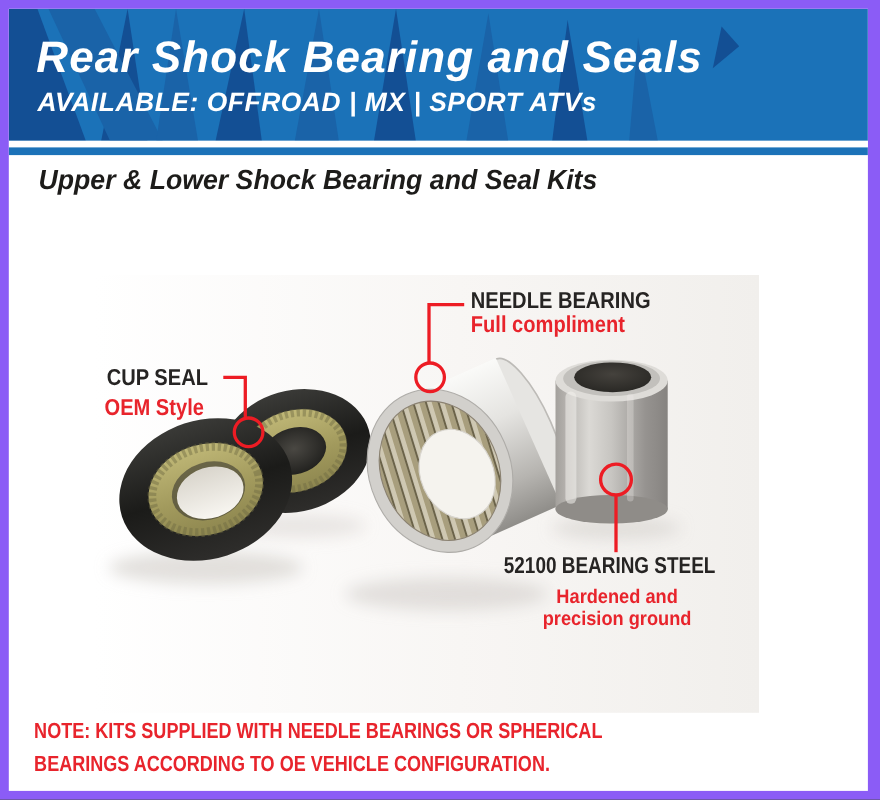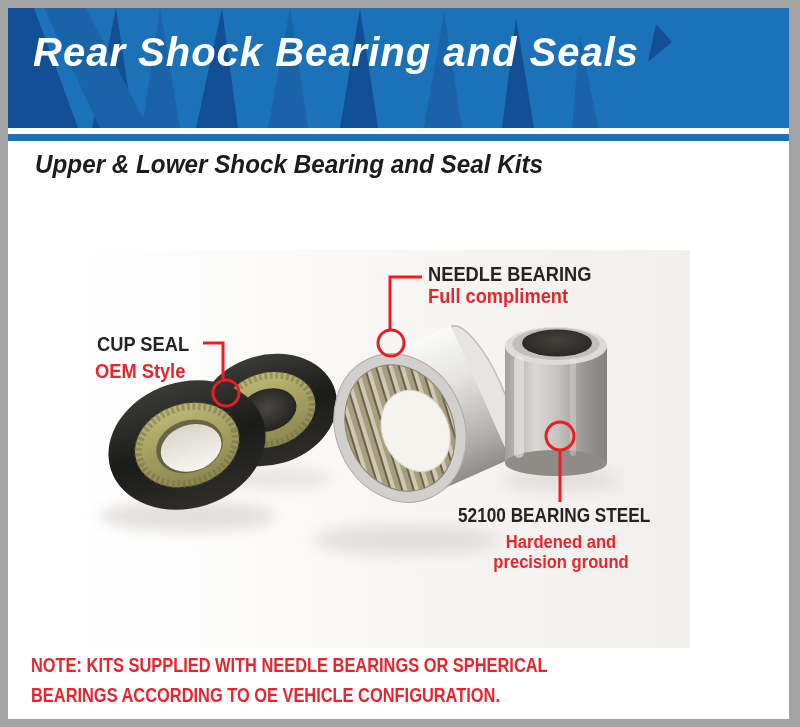--- a/index.html
+++ b/index.html
@@ -1,18 +1,18 @@
 <!DOCTYPE html>
 <html><head>
 <meta charset="utf-8">
 <style>
   html,body{margin:0;padding:0;background:#444;}
   .page{
     position:relative;width:800px;height:727px;margin:0 auto;
-    background:#a3a3a3;overflow:hidden;
+    background:#8b5cf6;overflow:hidden;
     font-family:"Liberation Sans","DejaVu Sans",sans-serif;
   }
   .inner{
     position:absolute;left:8px;top:8px;width:781px;height:711px;
     background:#ffffff;overflow:hidden;
   }
   
   .header{
     position:absolute;left:0;top:0;width:781px;height:120px;
     background:#1b72b8;overflow:hidden;
@@ -80,20 +80,21 @@
         </g>
         <g fill="#1a63a8">
           <polygon points="36,0 78,0 140,120 92,120"></polygon>
           <polygon points="152,0 134,120 172,120"></polygon>
           <polygon points="282,0 260,120 300,120"></polygon>
           <polygon points="436,4 416,120 454,120"></polygon>
           <polygon points="572,26 564,120 590,120"></polygon>
         </g>
       </svg>
       <div class="header-title">Rear Shock Bearing and Seals</div>
+      <div class="header-subtitle">AVAILABLE: OFFROAD | MX | SPORT ATVs</div>
     </div>
     <div class="gap-white"></div>
     <div class="accent-bar"></div>
 
     <div class="section-title">Upper &amp; Lower Shock Bearing and Seal Kits</div>
 
     <svg class="photo-layer" width="781" height="711" viewBox="0 0 781 711">
       <defs>
         <linearGradient id="gPhoto" x1="0" y1="0" x2="1" y2="0">
           <stop offset="0" stop-color="#ffffff"></stop>

